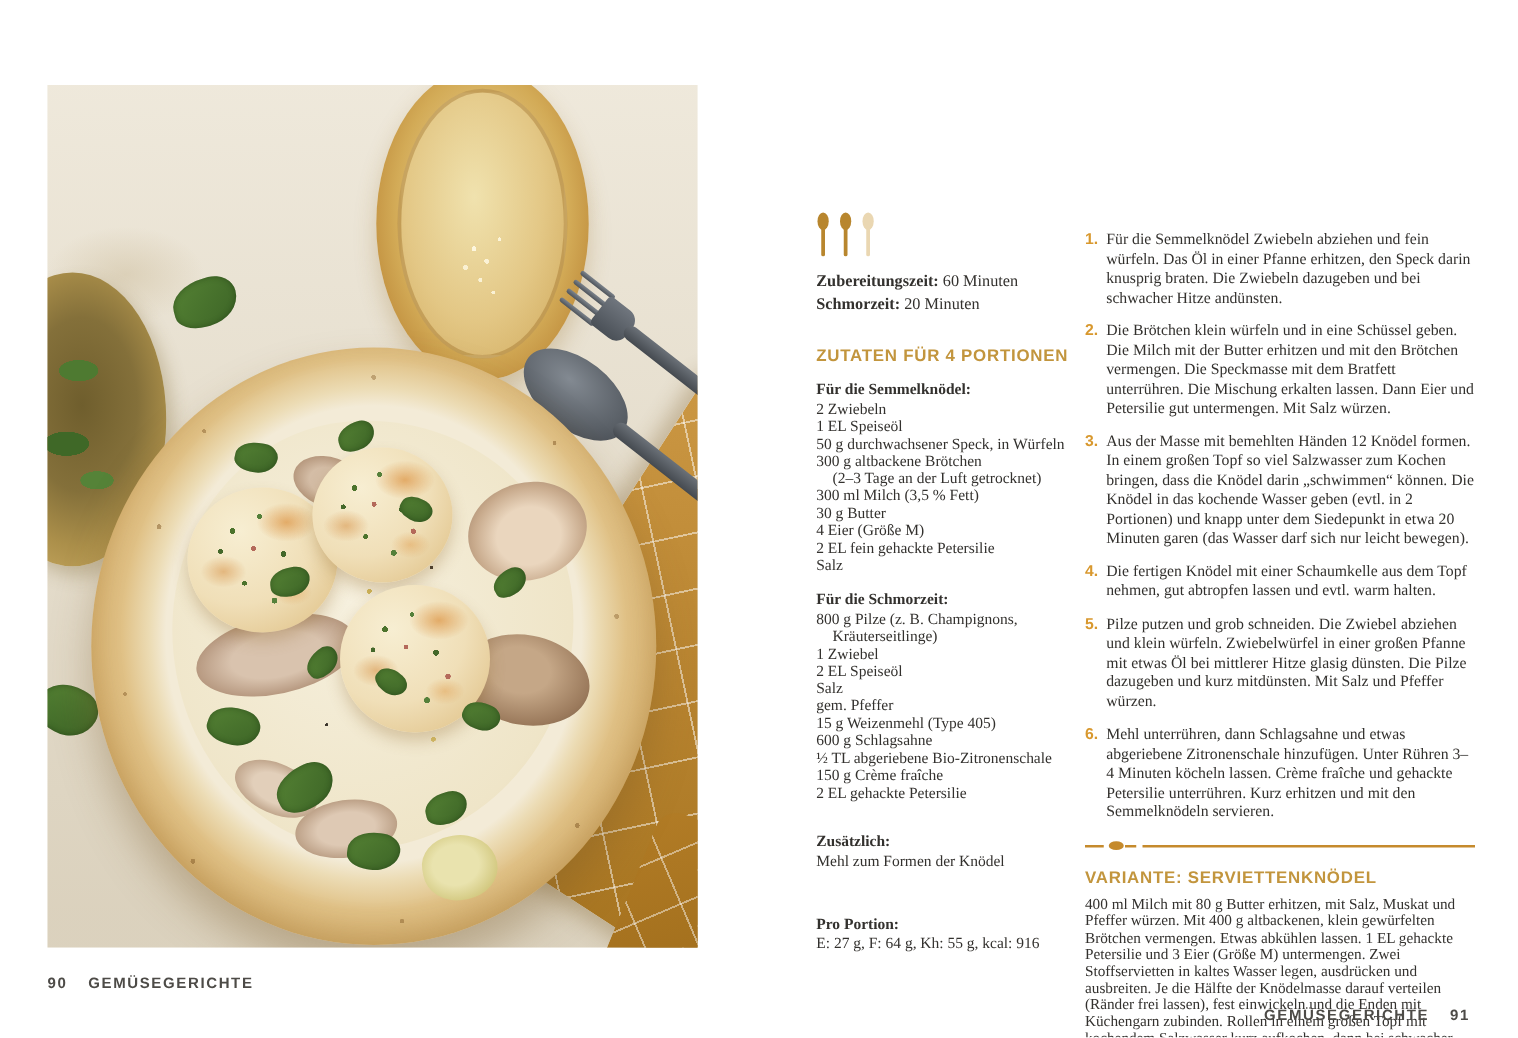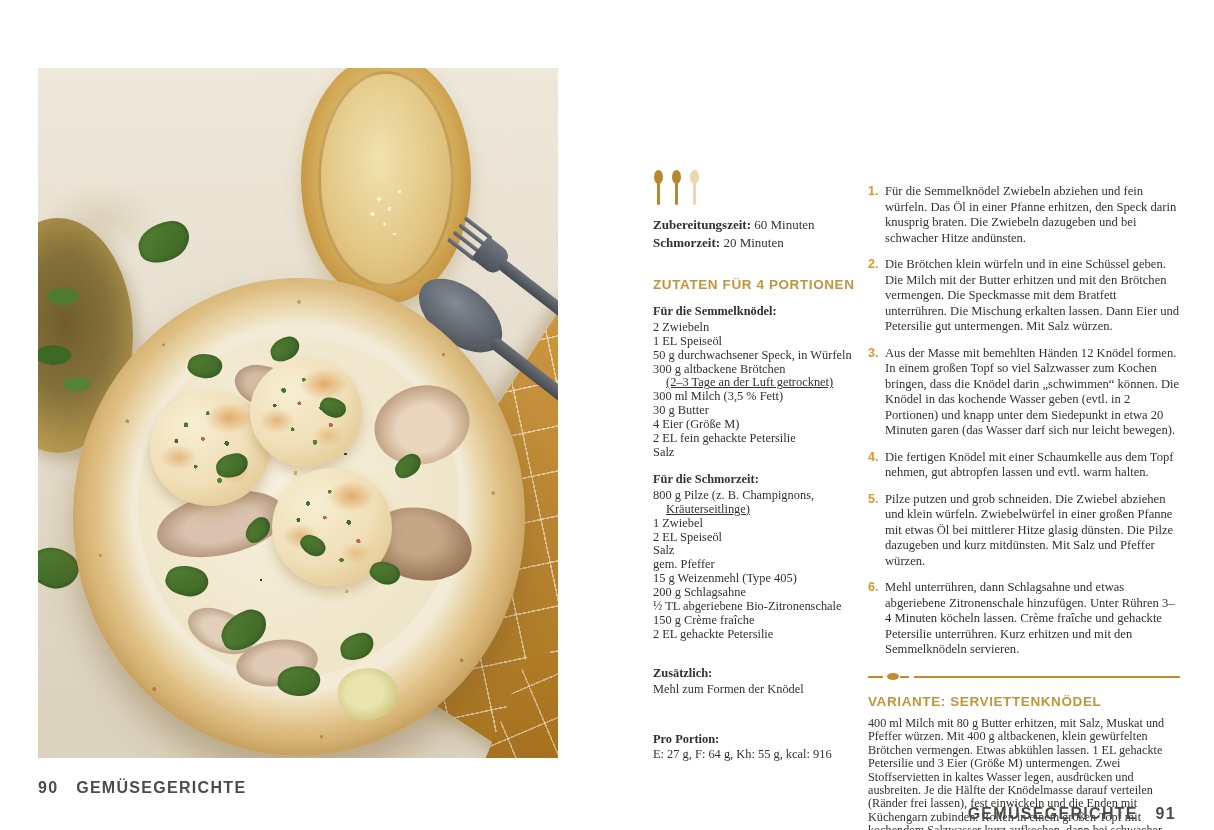--- a/index.html
+++ b/index.html
@@ -130,38 +130,38 @@
   .spoon::after{content:'';position:absolute;top:12px;left:4px;width:3px;height:23px;border-radius:2px;background:currentColor;}
   .time-line{font-size:13px;line-height:18px;}
   .time-line b{font-weight:700;text-align:right;}
   .ing-heading{font-family:"Liberation Sans",sans-serif;font-weight:700;font-size:13.5px;
     letter-spacing:.6px;color:#c2953d;margin-top:26px;}
   .ing-group{margin-top:13px;}
   .ing-group:nth-child(3){margin-top:25px;}
   .ing-group:nth-child(4){margin-top:36px;}
   .ing-head{font-weight:700;margin-bottom:2px;}
   .ing-item{}
-  .ing-item.indent{padding-left:13px;text-decoration:underline;}
+  .ing-item.indent{padding-left:13px;}
 
   .rightcol{position:absolute;left:868px;top:184px;width:312px;font-size:12.6px;line-height:15.5px;}
   .step{display:flex;margin-bottom:11px;}
   .step-num{font-family:"Liberation Sans",sans-serif;font-weight:700;color:#d8982e;
     min-width:17px;flex:0 0 17px;font-size:12.6px;}
   .step-text{flex:1;}
   .divider{display:flex;align-items:center;margin-top:15px;height:8px;}
   .orn-dash{width:15px;height:2px;background:#c58a2c;}
   .orn-spoon{width:12px;height:7px;border-radius:50%;background:#c58a2c;margin-left:4px;}
   .orn-tail{width:9px;height:2px;background:#c58a2c;margin-left:1px;}
   .orn-line{flex:1;height:2px;background:#c58a2c;margin-left:5px;}
   .variant-heading{font-family:"Liberation Sans",sans-serif;font-weight:700;font-size:13.5px;
     letter-spacing:.6px;color:#c2953d;margin-top:13px;}
   .variant-text{margin-top:8px;font-size:12.2px;line-height:13.4px;}
 
   .footer{position:absolute;top:779px;font-family:"Liberation Sans",sans-serif;font-weight:700;
-    font-size:16px;letter-spacing:1.3px;color:#4d4b47;}
+    font-size:12px;letter-spacing:1.3px;color:#4d4b47;}
   .footer-left{left:38px;}
   .footer-right{right:38px;text-align:right;}
   .footer span{display:inline-block;}
   .footer .num{margin:0 0 0 0;}
   .footer-left .num{margin-right:12px;}
   .footer-right .num{margin-left:12px;margin-top:26px;}
 </style>
 </head>
 <body>
 
@@ -248,21 +248,21 @@
         </div>
         <div class="ing-group">
           <div class="ing-head">Für die Schmorzeit:</div>
           <div class="ing-item">800 g Pilze (z. B. Champignons,</div>
           <div class="ing-item indent">Kräuterseitlinge)</div>
           <div class="ing-item">1 Zwiebel</div>
           <div class="ing-item">2 EL Speiseöl</div>
           <div class="ing-item">Salz</div>
           <div class="ing-item">gem. Pfeffer</div>
           <div class="ing-item">15 g Weizenmehl (Type 405)</div>
-          <div class="ing-item">200 g Schlagsahne</div>
+          <div class="ing-item">600 g Schlagsahne</div>
           <div class="ing-item">½ TL abgeriebene Bio-Zitronenschale</div>
           <div class="ing-item">150 g Crème fraîche</div>
           <div class="ing-item">2 EL gehackte Petersilie</div>
         </div>
         <div class="ing-group">
           <div class="ing-head">Zusätzlich:</div>
           <div class="ing-item">Mehl zum Formen der Knödel</div>
         </div>
         <div class="ing-group">
           <div class="ing-head">Pro Portion:</div>

